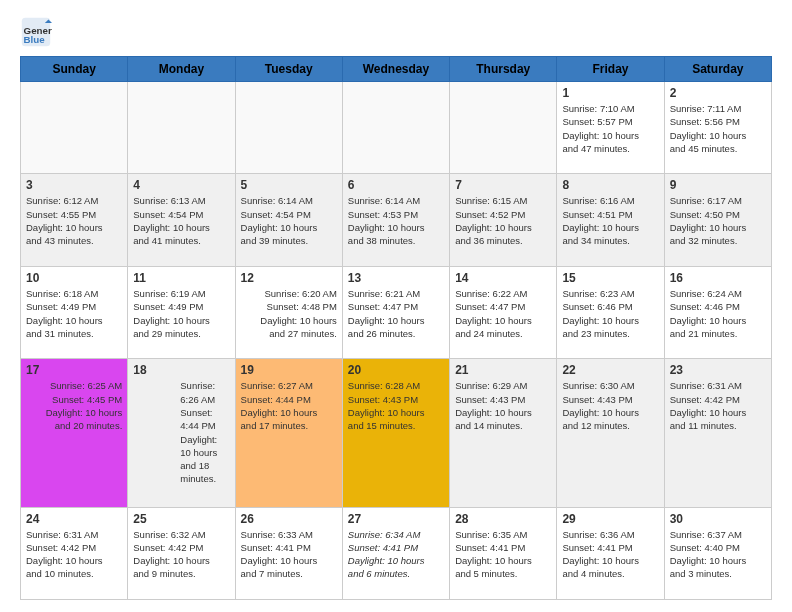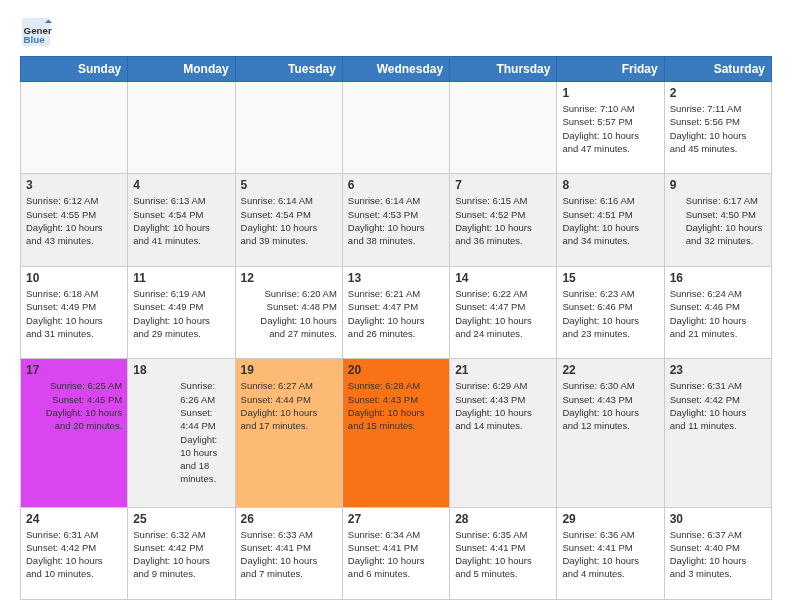--- a/index.html
+++ b/index.html
@@ -57,22 +57,22 @@
     }
     .calendar {
       flex: 1;
       border: 1px solid #ccc;
       border-collapse: collapse;
       width: 100%;
       table-layout: fixed;
     }
     .calendar th {
       background-color: #3a7bbf;
-      color: #ffffff;
-      text-align: right;
+      color: #000000;
+      text-align: center;
       padding: 5px 6px;
       font-size: 12px;
       font-weight: bold;
       border: 1px solid #2a6aaf;
     }
     .calendar td {
       vertical-align: top;
       padding: 4px 5px;
       border: 1px solid #ccc;
       font-size: 10px;
@@ -194,21 +194,21 @@
           </td>
           <td class="alt-row" style="background: rgb(240, 240, 240);">
             <span class="day-number">8</span>
             <div class="day-info" style="white-space: pre-line;">Sunrise: 6:16 AM
 Sunset: 4:51 PM
 Daylight: 10 hours
 and 34 minutes.</div>
           </td>
           <td class="alt-row" style="background: rgb(240, 240, 240);">
             <span class="day-number">9</span>
-            <div class="day-info" style="white-space: pre-line; margin-left: 16px;">Sunrise: 6:17 AM
+            <div class="day-info" style="white-space: pre-line;">Sunrise: 6:17 AM
 Sunset: 4:50 PM
 Daylight: 10 hours
 and 32 minutes.</div>
           </td>
         </tr>
         <tr>
           <td>
             <span class="day-number">10</span>
             <div class="day-info" style="white-space: pre-line;">Sunrise: 6:18 AM
 Sunset: 4:49 PM
@@ -273,21 +273,21 @@
 Daylight: 10 hours
 and 18 minutes.</div>
           </td>
           <td class="alt-row" style="background: #fdba74;">
             <span class="day-number">19</span>
             <div class="day-info" style="white-space: pre-line;">Sunrise: 6:27 AM
 Sunset: 4:44 PM
 Daylight: 10 hours
 and 17 minutes.</div>
           </td>
-          <td class="alt-row" style="background: #f97316;">
+          <td class="alt-row" style="background: #eab308;">
             <span class="day-number">20</span>
             <div class="day-info" style="white-space: pre-line;">Sunrise: 6:28 AM
 Sunset: 4:43 PM
 Daylight: 10 hours
 and 15 minutes.</div>
           </td>
           <td class="alt-row" style="background: rgb(240, 240, 240);">
             <span class="day-number">21</span>
             <div class="day-info" style="white-space: pre-line;">Sunrise: 6:29 AM
 Sunset: 4:43 PM
@@ -326,21 +326,21 @@
           </td>
           <td>
             <span class="day-number">26</span>
             <div class="day-info" style="white-space: pre-line;">Sunrise: 6:33 AM
 Sunset: 4:41 PM
 Daylight: 10 hours
 and 7 minutes.</div>
           </td>
           <td>
             <span class="day-number">27</span>
-            <div class="day-info" style="white-space: pre-line;">Sunrise: 6:34 AM
+            <div class="day-info" style="white-space: pre-line; font-style: italic;">Sunrise: 6:34 AM
 Sunset: 4:41 PM
 Daylight: 10 hours
 and 6 minutes.</div>
           </td>
           <td>
             <span class="day-number">28</span>
             <div class="day-info" style="white-space: pre-line;">Sunrise: 6:35 AM
 Sunset: 4:41 PM
 Daylight: 10 hours
 and 5 minutes.</div>

